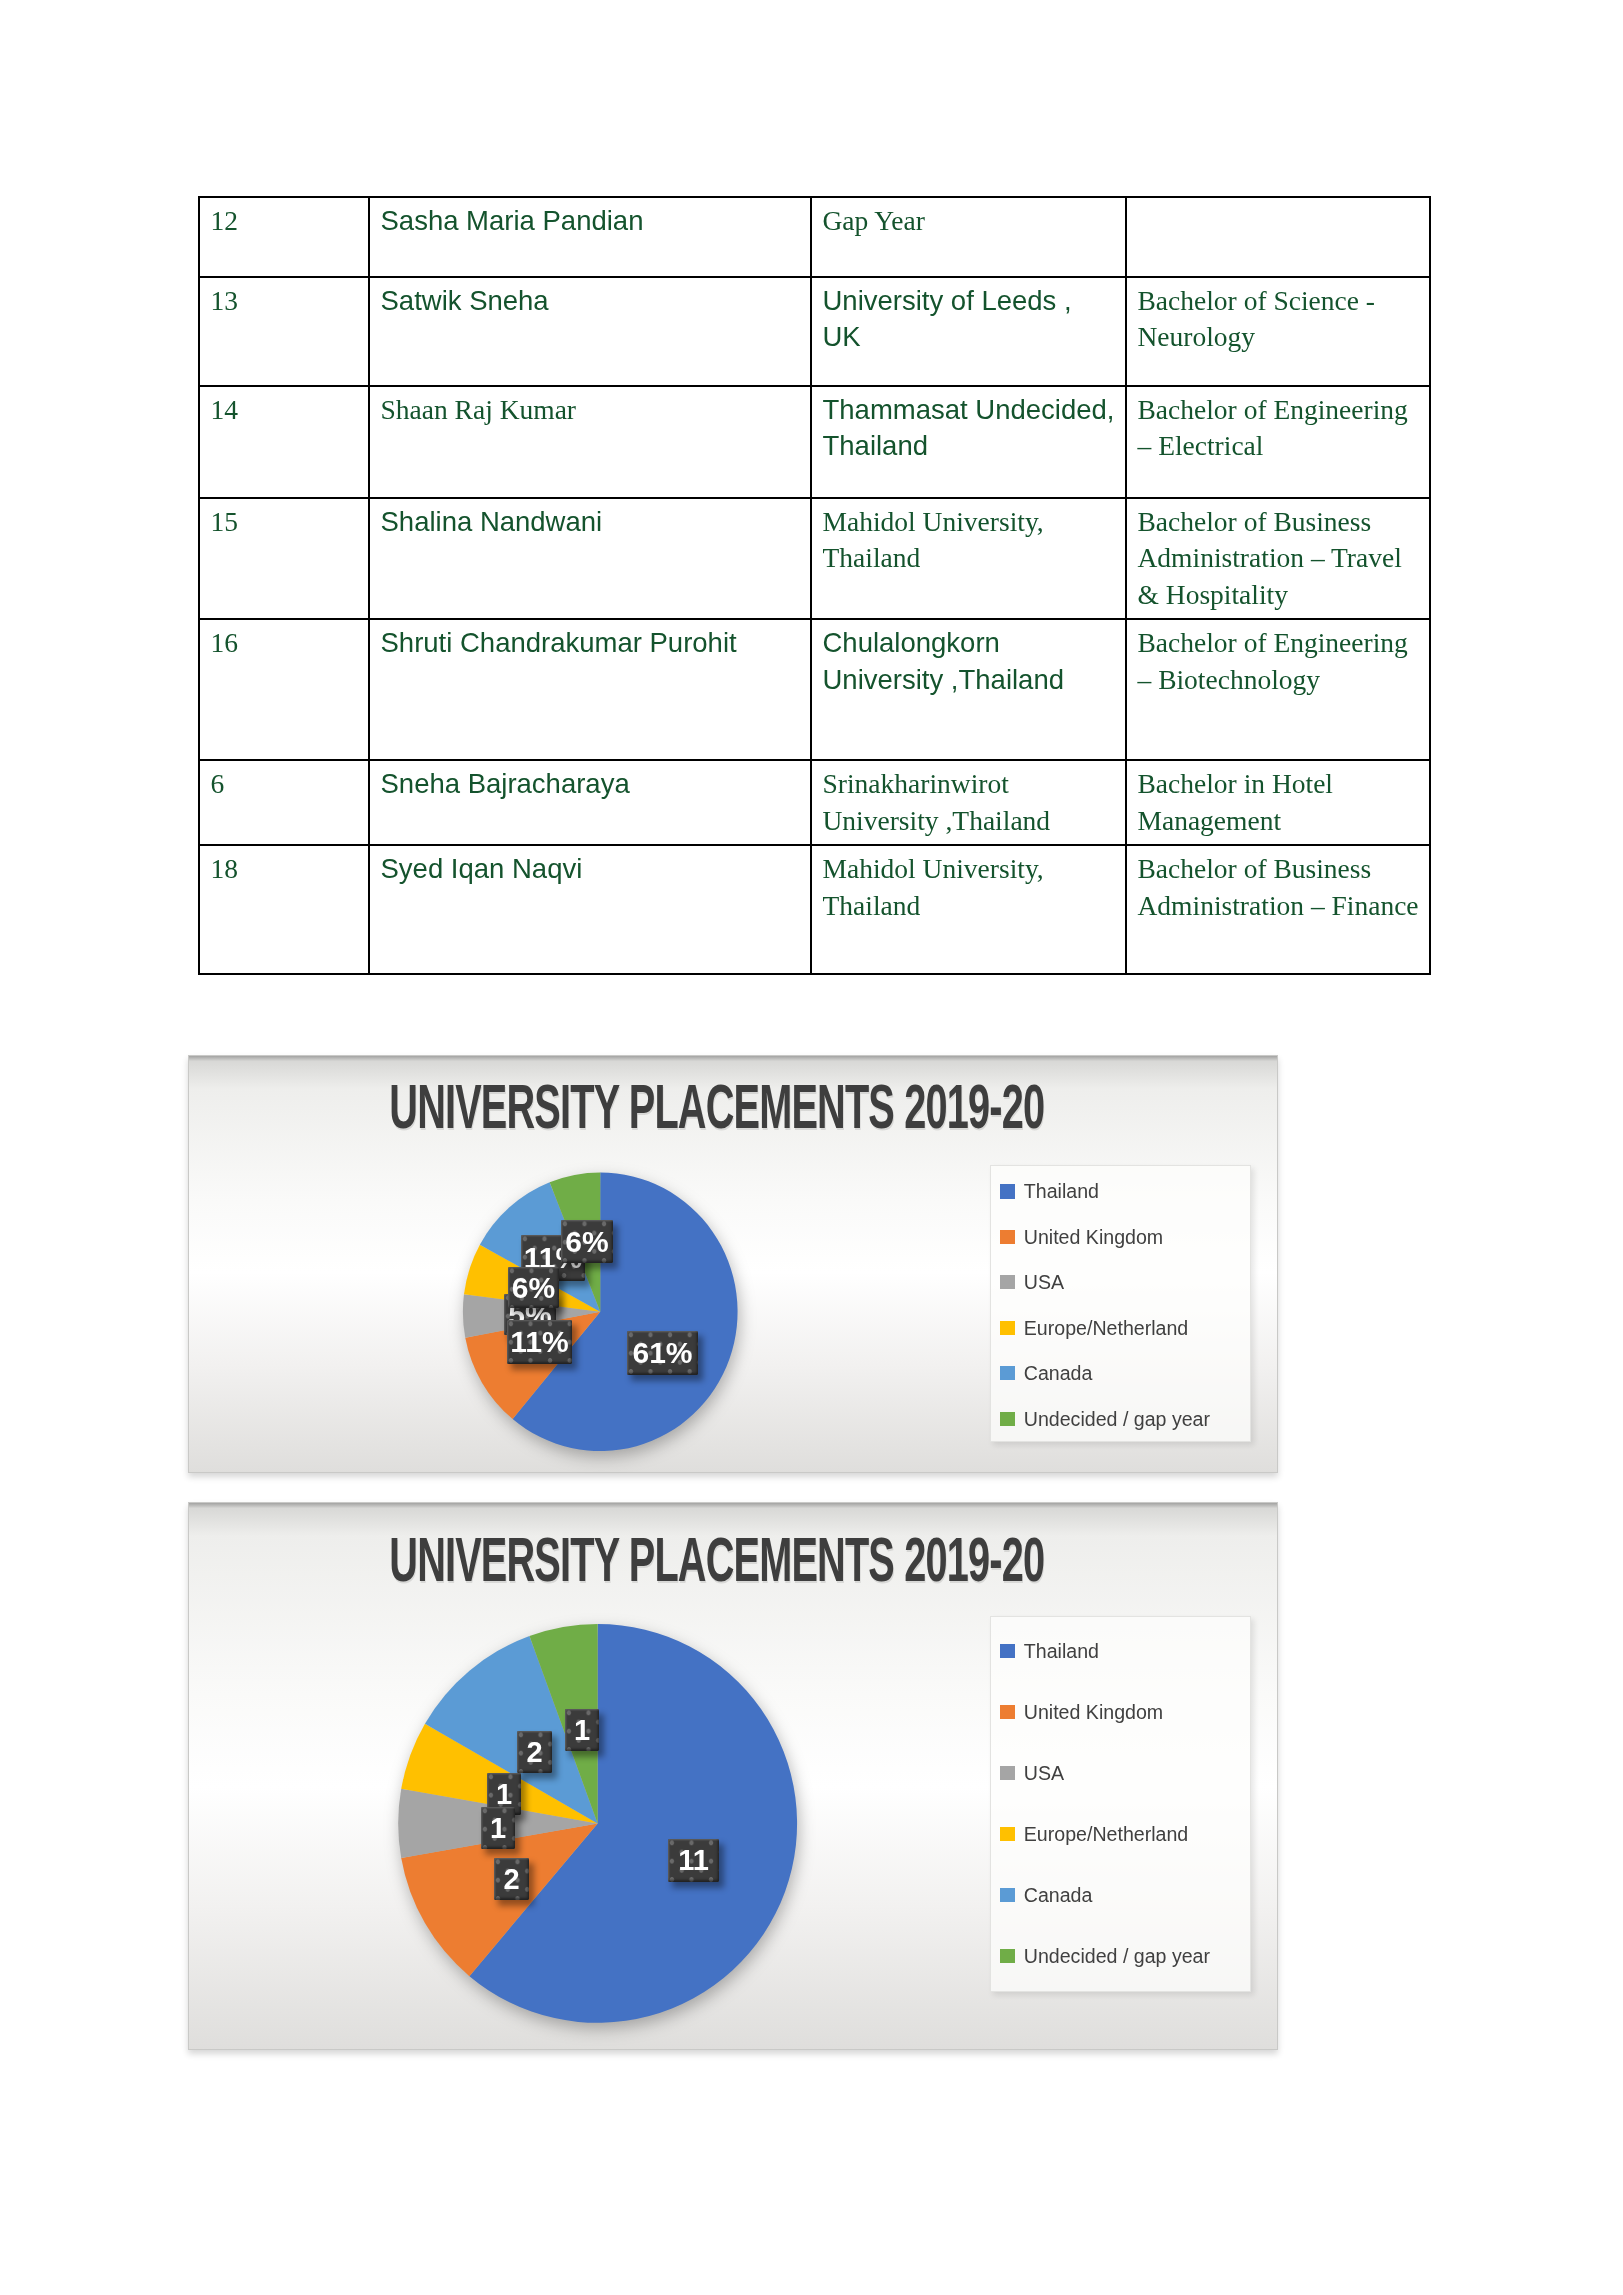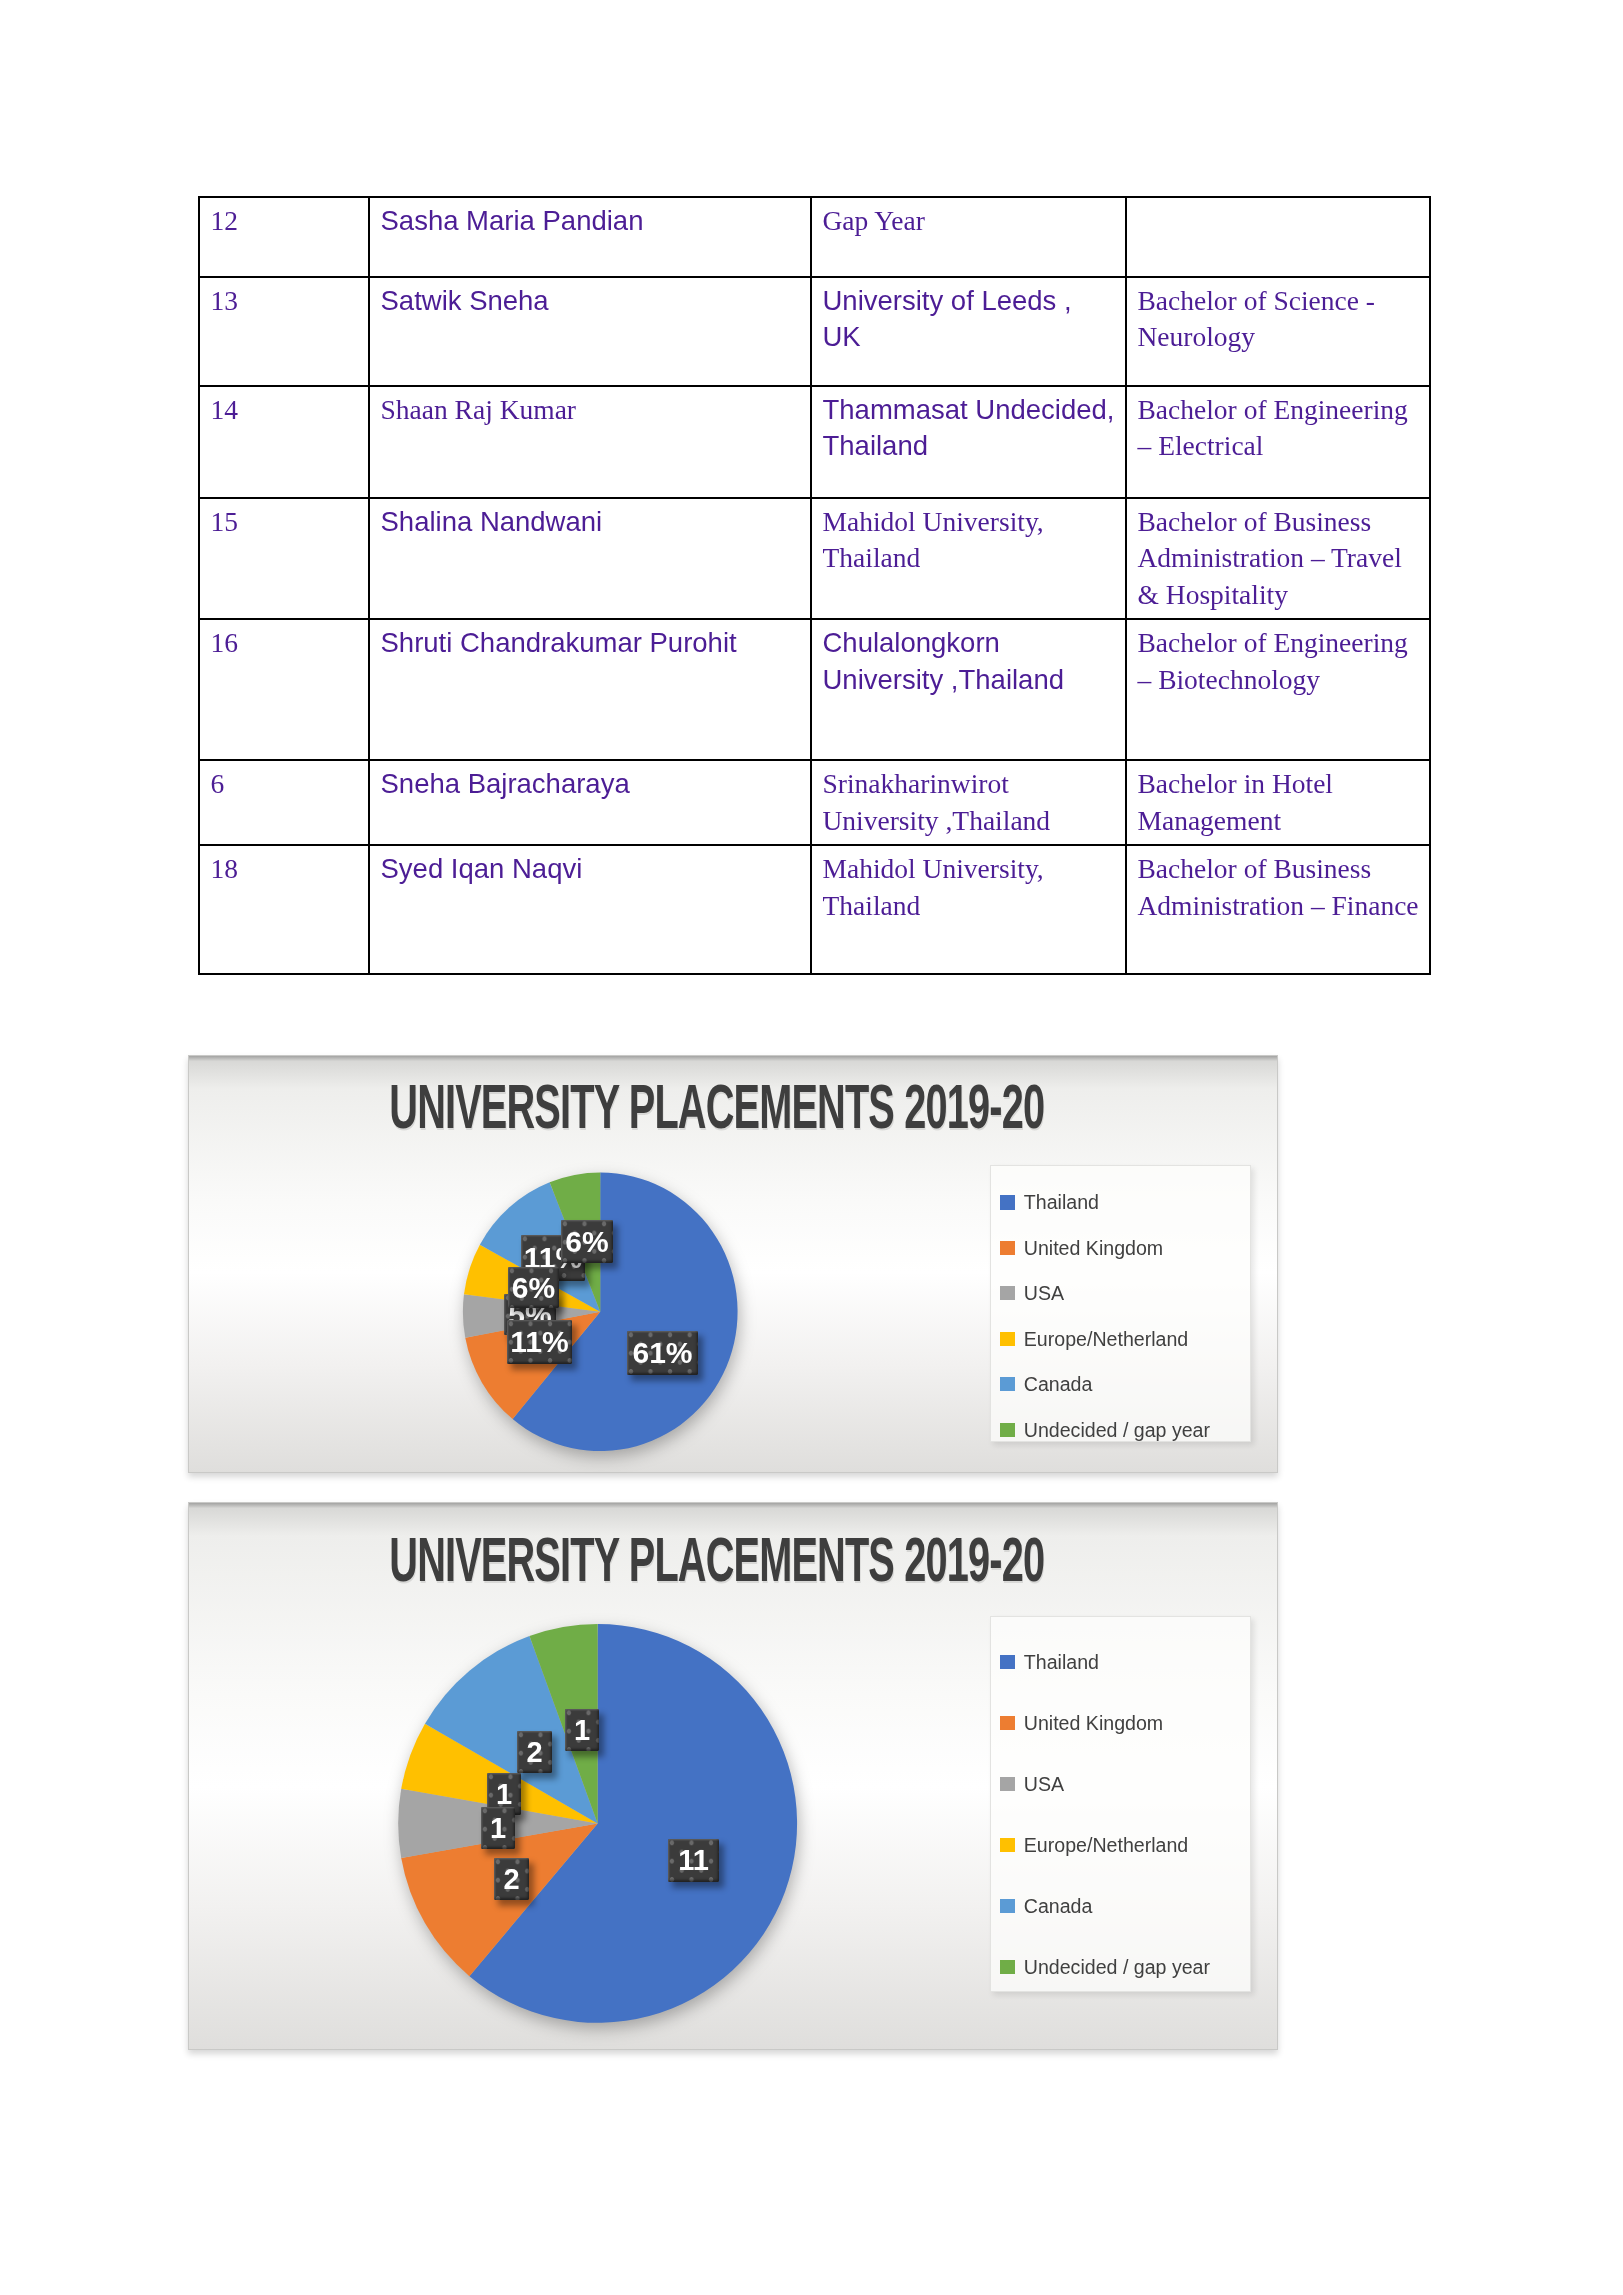--- a/index.html
+++ b/index.html
@@ -7,21 +7,21 @@
     width:1623px;height:2295px;position:relative;background:#ffffff;
     font-family:"Liberation Sans",sans-serif;overflow:hidden;
   }
   
   table.placements{
     position:absolute;left:198px;top:196px;width:1232px;
     border-collapse:collapse;table-layout:fixed;
   }
   table.placements td{
     border:2.6px solid #000;vertical-align:top;
-    padding:5.2px 9.2px 5.2px 10.5px;font-size:27.5px;line-height:1.32;color:#4c1d95;
+    padding:5.2px 9.2px 5.2px 10.5px;font-size:27.5px;line-height:1.32;color:#14532d;
   }
   .ser{font-family:"Liberation Serif",serif;}
   .san{font-family:"Liberation Sans",sans-serif;margin-left:22px;}
   
   .chart-box{
     position:absolute;left:188px;width:1088px;
     background:linear-gradient(180deg,#a3a3a2 0px,#d8d8d6 5.2px,#eeeeec 33px,
                #fafaf9 35%,#ffffff 52%,#f2f1f0 74%,#dfdedc 100%);
     border:1.3px solid #c9c9c7;box-shadow:0 3.9px 6.5px rgba(0,0,0,0.16);
   }
@@ -49,21 +49,21 @@
                inset -1.3px -2px 2.6px rgba(0,0,0,.45);
   }
   
   .legend{
     position:absolute;background:rgba(253,253,252,0.72);
     border:1.3px solid #e3e3e1;box-shadow:2.6px 3.3px 5.9px rgba(0,0,0,0.10);
   }
   #chart1 .legend{left:801px;top:109px;width:259px;height:275px;}
   #chart2 .legend{left:801px;top:113px;width:259px;height:374px;}
   .legend-item{
-    position:absolute;left:9.2px;height:26px;display:flex;align-items:center;gap:9.2px;margin-top:11px;
+    position:absolute;left:9.2px;height:26px;display:flex;align-items:center;gap:9.2px;
   }
   .swatch{width:14.4px;height:14.4px;flex:0 0 14.4px;}
   .legend-text{font-size:19.6px;color:#404040;white-space:nowrap;}
 </style>
 </head>
 <body>
 
 <table class="placements">
   <colgroup>
       <col style="width:170px">

